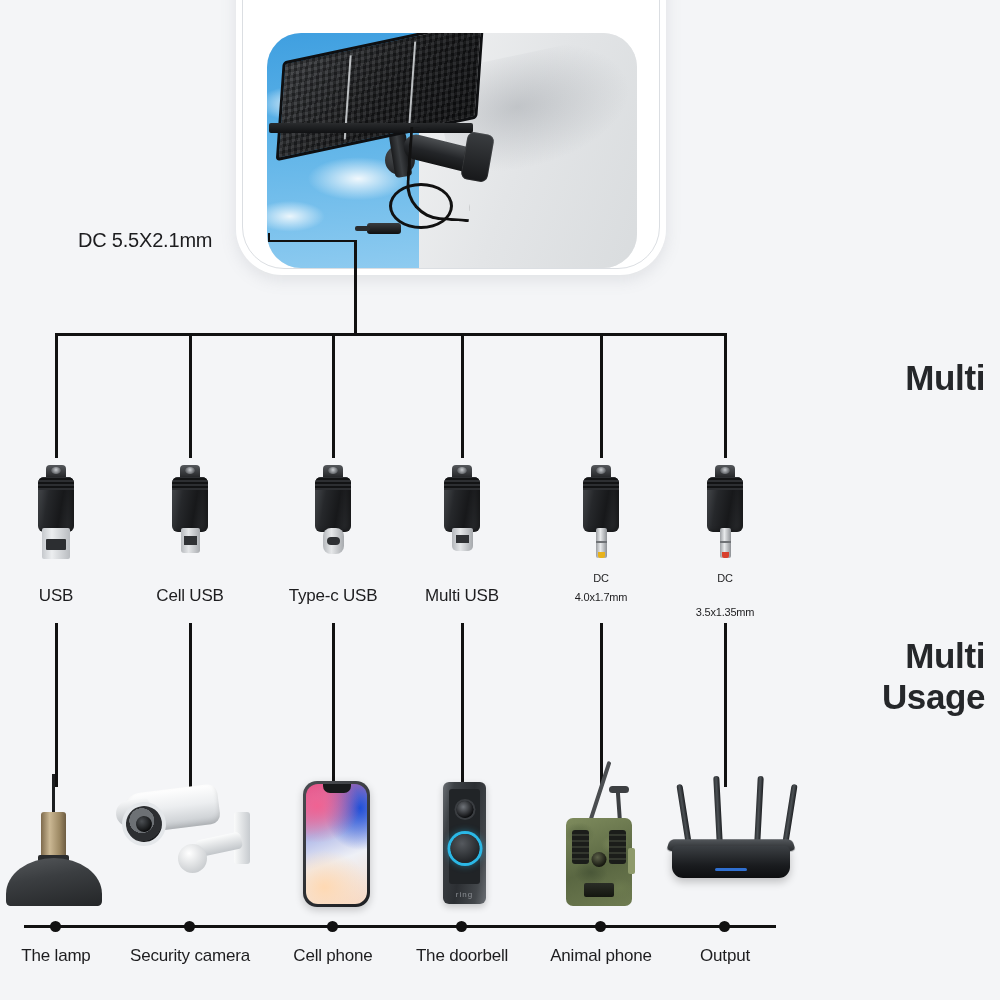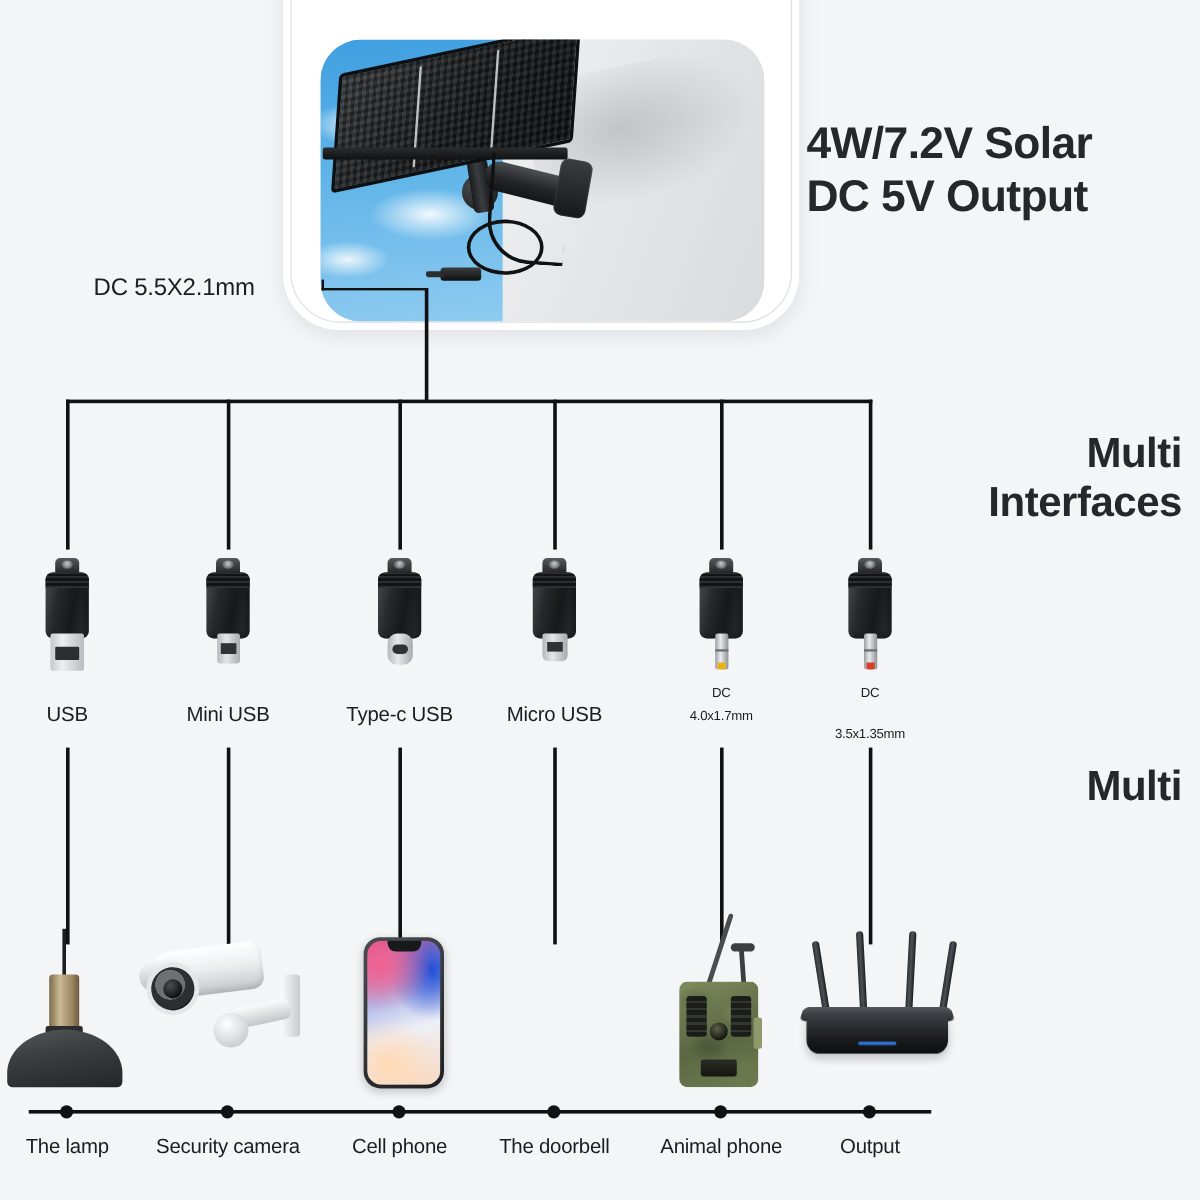--- a/index.html
+++ b/index.html
@@ -366,38 +366,34 @@
         <div class="cellline b"></div>
       </div>
     </div>
     <div class="panel-edge"></div>
     <div class="cable"></div>
     <div class="cable-loop"></div>
     <div class="plug-body"></div>
     <div class="plug-tip"></div>
   </div>
 
-  <div class="hero-title">
-    <div>4W/7.2V Solar</div>
-    <div>DC 5V Output</div>
-  </div>
 
   <div class="callout-label">DC 5.5X2.1mm</div>
   <div class="callout-tickL"></div>
   <div class="callout-line"></div>
   <div class="trunk"></div>
 
   <div class="busbar"></div>
 
   <div class="sec-title" id="title-interfaces">
     <div>Multi</div>
-    <div>Interfaces</div>
   </div>
   <div class="sec-title" id="title-usage">
     <div>Multi</div>
+    <div>Usage</div>
   </div>
 
   <div class="drop" style="left:55px"></div>
   <div class="drop" style="left:189px"></div>
   <div class="drop" style="left:332px"></div>
   <div class="drop" style="left:461px"></div>
   <div class="drop" style="left:600px"></div>
   <div class="drop" style="left:724px"></div>
 
   <div class="conn" style="left:24px">
@@ -437,23 +433,23 @@
     <div class="socket"></div>
     <div class="barrel"></div>
     <div class="ribs"></div>
     <div class="tip-dc">
       <div class="ring"></div>
       <div class="pin" id="pin-b" style="background: rgb(216, 64, 46);"></div>
     </div>
   </div>
 
   <div class="conn-label" style="left:-19px;top:586px">USB</div>
-  <div class="conn-label" style="left:115px;top:586px">Mini USB</div>
+  <div class="conn-label" style="left:115px;top:586px">Cell USB</div>
   <div class="conn-label" style="left:258px;top:586px">Type-c USB</div>
-  <div class="conn-label" style="left:387px;top:586px">Micro USB</div>
+  <div class="conn-label" style="left:387px;top:586px">Multi USB</div>
 
   <div class="conn-label two" style="left:526px;top:572px">DC</div>
   <div class="conn-label two" style="left:526px;top:591px">4.0x1.7mm</div>
   <div class="conn-label two" style="left:650px;top:572px">DC</div>
   <div class="conn-label two" style="left:650px;top:606px">3.5x1.35mm</div>
 
   <div class="link2" style="left:55px"></div>
   <div class="link2" style="left:189px"></div>
   <div class="link2" style="left:332px"></div>
   <div class="link2" style="left:461px"></div>
@@ -474,20 +470,26 @@
     <div class="cam-body"></div>
     <div class="cam-hood"></div>
     <div class="cam-lens-ring"></div>
   </div>
 
   <div class="phone">
     <div class="phone-screen"></div>
     <div class="phone-notch"></div>
   </div>
 
+  <div class="bell">
+    <div class="bell-face"></div>
+    <div class="bell-cam"></div>
+    <div class="bell-btn"></div>
+    <div class="bell-brand">ring</div>
+  </div>
 
   <div class="device">
     <div class="tc-ant1"></div>
     <div class="tc-ant2cap"></div>
     <div class="tc-ant2"></div>
     <div class="tc-body">
       <div class="tc-led-l"></div>
       <div class="tc-led-r"></div>
       <div class="tc-lens"></div>
       <div class="tc-screen"></div>

